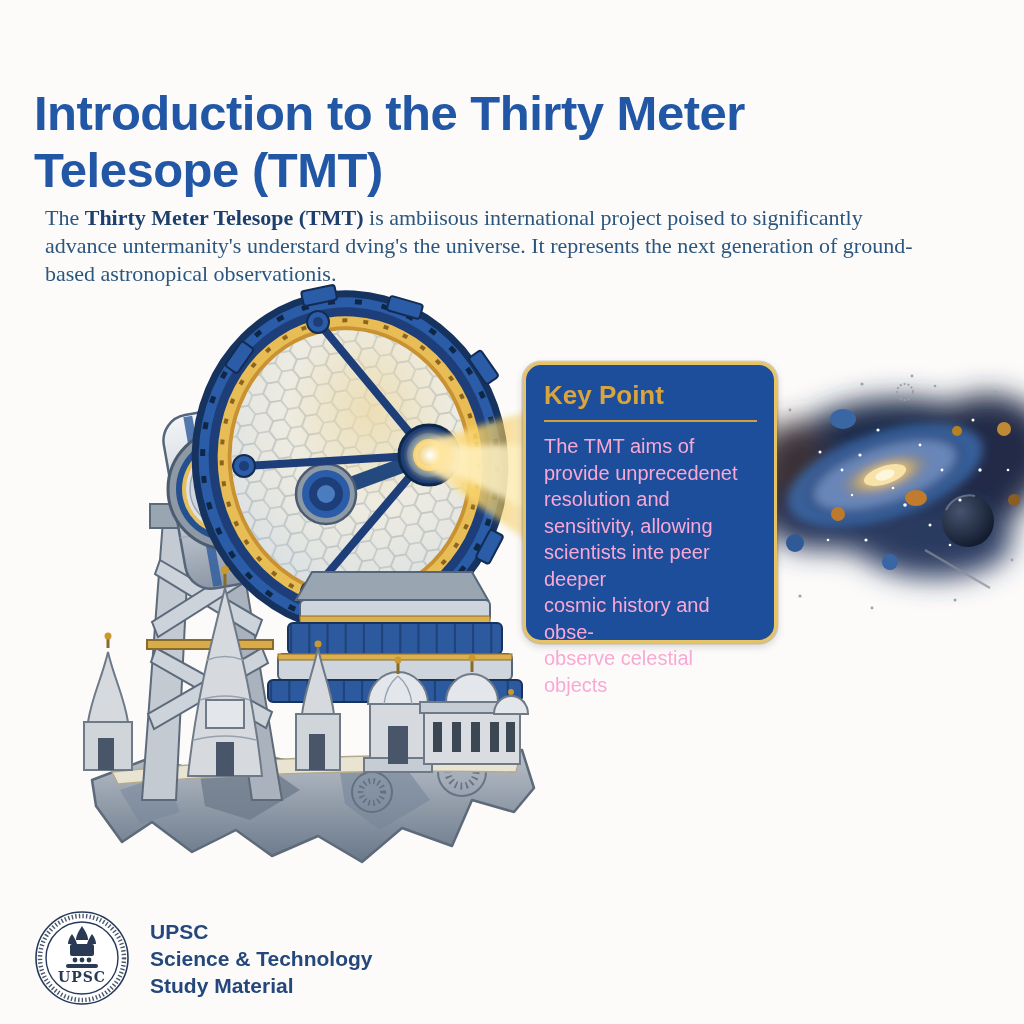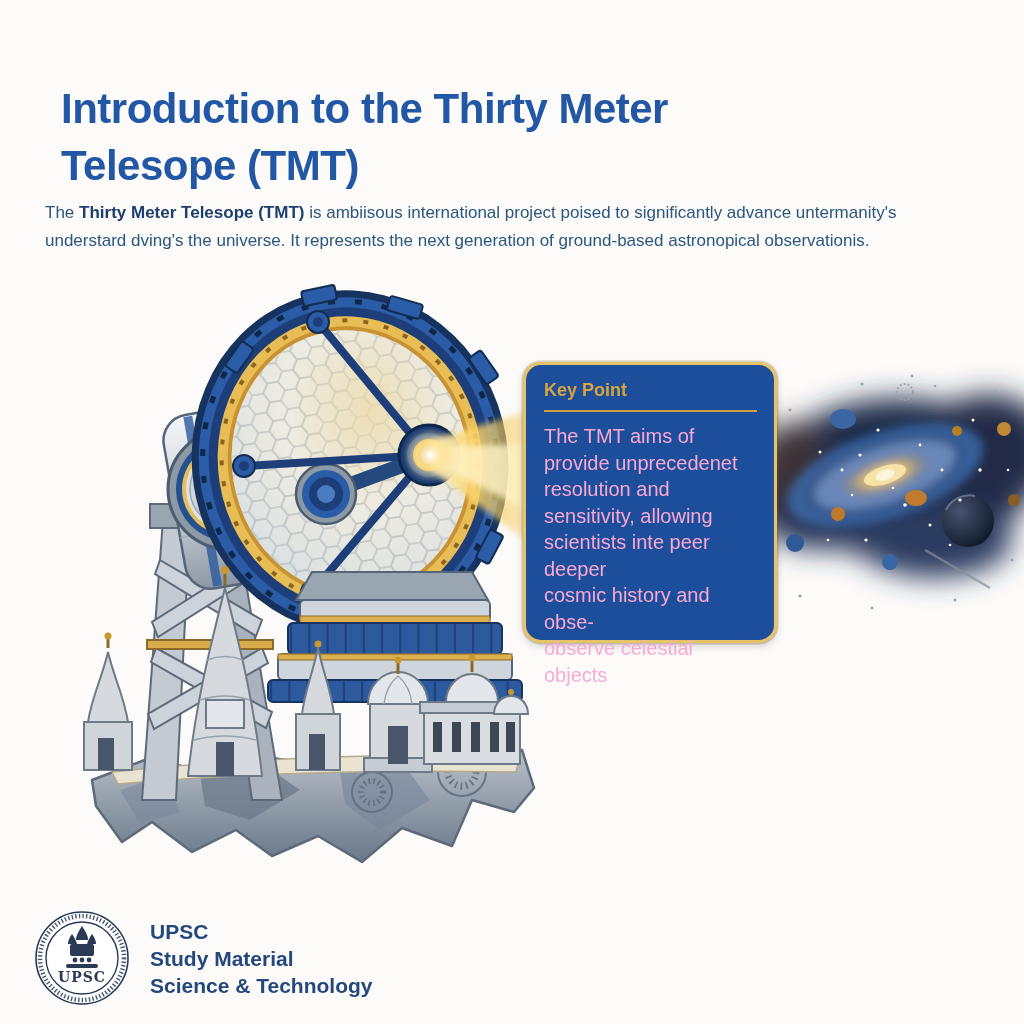--- a/index.html
+++ b/index.html
@@ -3,38 +3,38 @@
 <meta charset="utf-8">
 <style>
   html,body{margin:0;padding:0;}
   #stage{
     position:relative;width:1024px;height:1024px;overflow:hidden;
     background:#fcfbfa;
     font-family:"Liberation Sans", sans-serif;
   }
   #artwork{position:absolute;left:0;top:0;z-index:1;}
   .page-title{
-    position:absolute;left:61px;top:52px;width:780px;z-index:2;
-    font-size:42px;line-height:57px;font-weight:700;letter-spacing:-0.5px;
+    position:absolute;left:34px;top:52px;width:780px;z-index:2;
+    font-size:49px;line-height:57px;font-weight:700;letter-spacing:-0.5px;
     color:#2257a6;
   }
   .intro{
     position:absolute;left:45px;top:182px;width:880px;z-index:2;
-    font-size:17px;line-height:28px;color:#2b567f;
+    font-size:22px;line-height:28px;color:#2b567f;font-family:Liberation Serif, serif;
   }
   .intro .b{font-weight:700;color:#1d3f6e;}
   .keypoint{
     position:absolute;left:523px;top:362px;width:254px;height:281px;z-index:3;
     box-sizing:border-box;background:#1d4e9b;
     border:3px solid #e7c367;border-radius:18px;
     box-shadow:0 0 0 1.5px rgba(120,90,30,0.25), 0 3px 8px rgba(0,0,0,0.18);
     padding:15px 17px 12px 18px;
   }
   .keypoint-title{
-    font-size:18px;font-weight:700;color:#d9a43e;
+    font-size:26px;font-weight:700;color:#d9a43e;
     padding-bottom:9px;border-bottom:2px solid #cfa040;margin-bottom:11px;
   }
   .keypoint-body{
     font-size:20px;line-height:26.5px;color:#f9a8d4;white-space:pre-line;
   }
   .footer{
     position:absolute;left:32px;top:908px;z-index:2;display:flex;align-items:center;gap:18px;
   }
   .footer-text{font-size:21px;font-weight:700;color:#24477c;line-height:27px;}
   .logo-wrap{width:100px;height:100px;}
@@ -368,18 +368,18 @@
       <rect x="38" y="36" width="24" height="12" rx="2"></rect>
       <circle cx="43" cy="52" r="2.4"></circle>
           <circle cx="50" cy="52" r="2.4"></circle>
           <circle cx="57" cy="52" r="2.4"></circle>
       <rect x="34" y="56" width="32" height="4" rx="2"></rect>
     </g>
     <text x="50" y="74" text-anchor="middle" font-family="DejaVu Serif, serif" font-size="14" font-weight="bold" fill="#2a3a55" letter-spacing="1">UPSC</text>
   </svg>
   <div>
     <div class="footer-text">UPSC</div>
+    <div class="footer-text">Science &amp; Technology</div>
     <div class="footer-text">Study Material</div>
-    <div class="footer-text">Science &amp; Technology</div>
   </div>
 </div>
 
 </div>
 
 </body></html>

